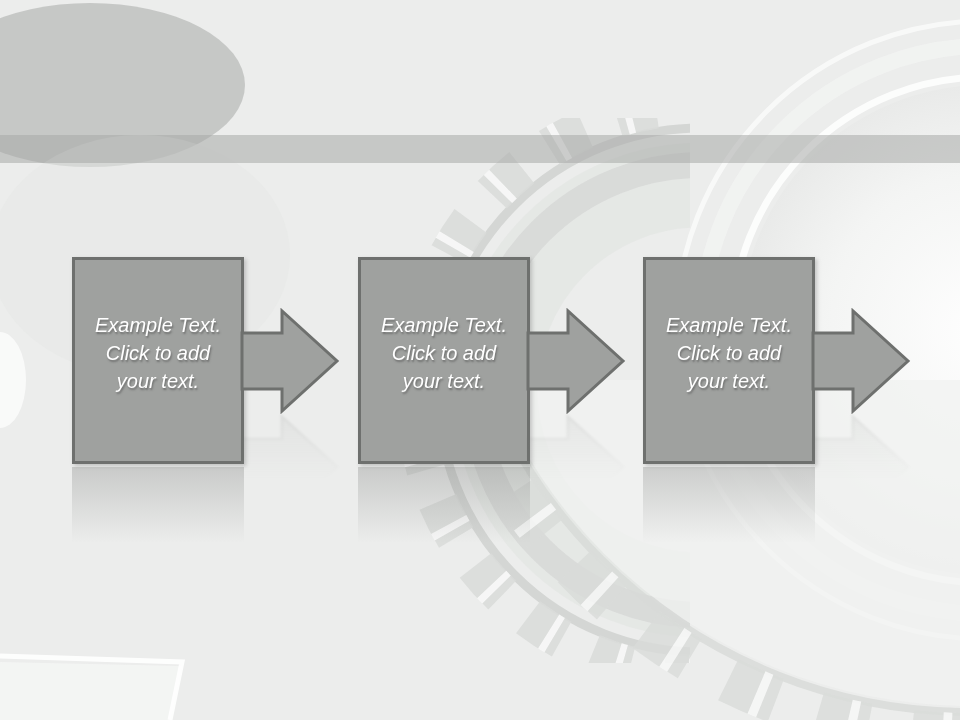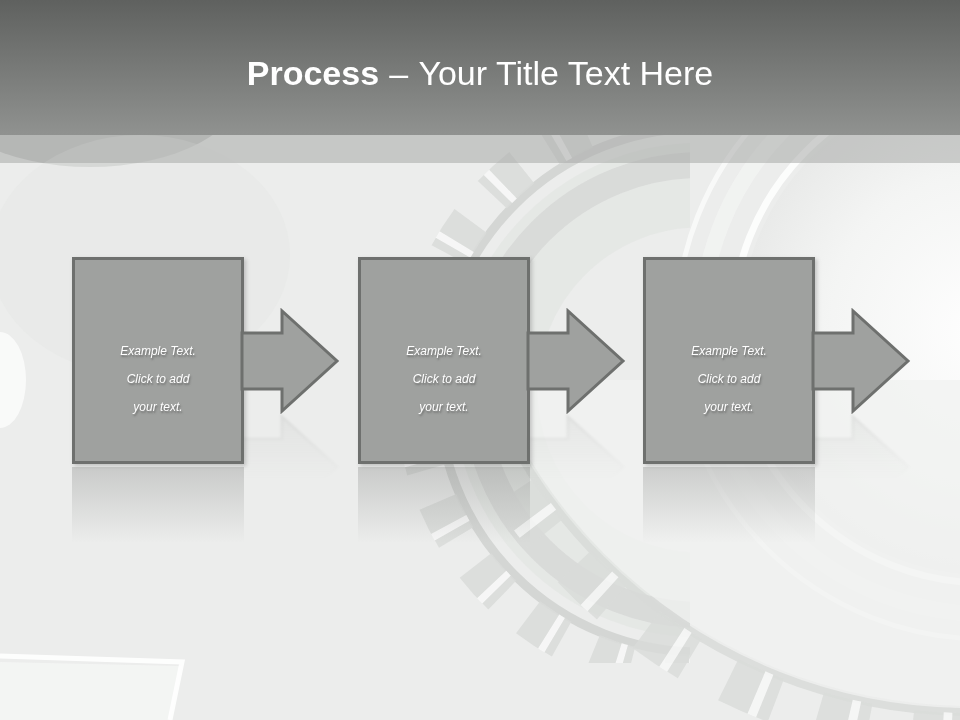--- a/index.html
+++ b/index.html
@@ -38,24 +38,24 @@
   .step{
     position:absolute;top:257px;width:172px;height:207px;
     box-sizing:border-box;
     background:var(--shape-fill,#9fa19f);
     border:3px solid var(--shape-border,#6e706e);
     box-shadow:2px 2px 4px rgba(90,90,90,0.30);
     z-index:3;
   }
   .s1{left:72px;} .s2{left:358px;} .s3{left:643px;}
   .step-text{
-    padding-top:77px;
+    padding-top:51px;
     text-align:center;
     font-style:italic;
-    font-size:12px;line-height:28px;
+    font-size:20px;line-height:28px;
     color:var(--step-text,#ffffff);
     text-shadow:1px 2px 2px rgba(70,70,70,0.55);
   }
   
   .arrow{position:absolute;top:308px;width:100px;height:106px;z-index:3;}
   .a1{left:240px;} .a2{left:526px;} .a3{left:811px;}
   .arrow-poly{
     fill:var(--shape-fill,#9fa19f);
     stroke:var(--shape-border,#6e706e);
     stroke-width:3;
@@ -123,25 +123,20 @@
 
     <g>
       <polygon points="0,662 182,666 170,720 0,720" fill="#f4f5f4" opacity="0.9"></polygon>
       <path d="M0,656 L182,662 L170,720" fill="none" stroke="#ffffff" stroke-width="5" opacity="0.9"></path>
     </g>
     <ellipse cx="0" cy="380" rx="26" ry="48" fill="#ffffff" opacity="0.7"></ellipse>
   </svg>
 
   <div class="band"></div>
 
-  <div class="header">
-    <div class="title">
-      <span class="t-bold">Process</span><span class="t-sep">–</span><span class="t-rest">Your Title Text Here</span>
-    </div>
-  </div>
 
   <div class="step s1">
     <div class="step-text">
       <div>Example Text.</div>
       <div>Click to add</div>
       <div>your text.</div>
     </div>
   </div>
   <svg class="arrow a1" viewBox="0 0 100 106">
     <polygon class="arrow-poly" points="2,25 42,25 42,3 97,53 42,103 42,81 2,81"></polygon>

